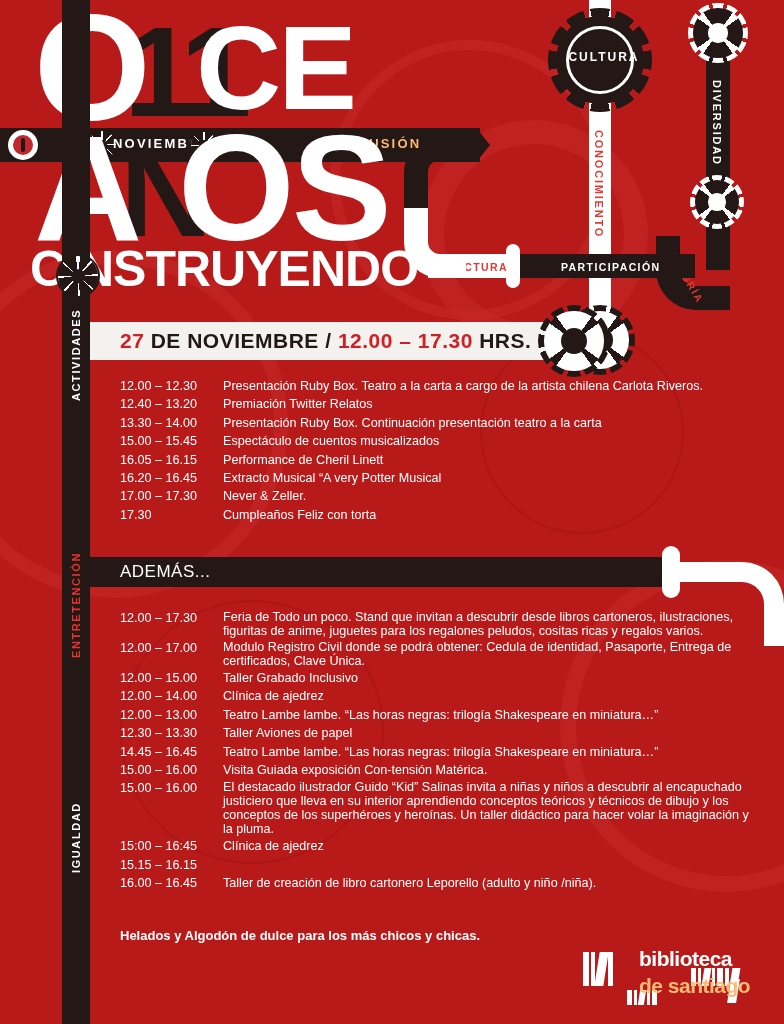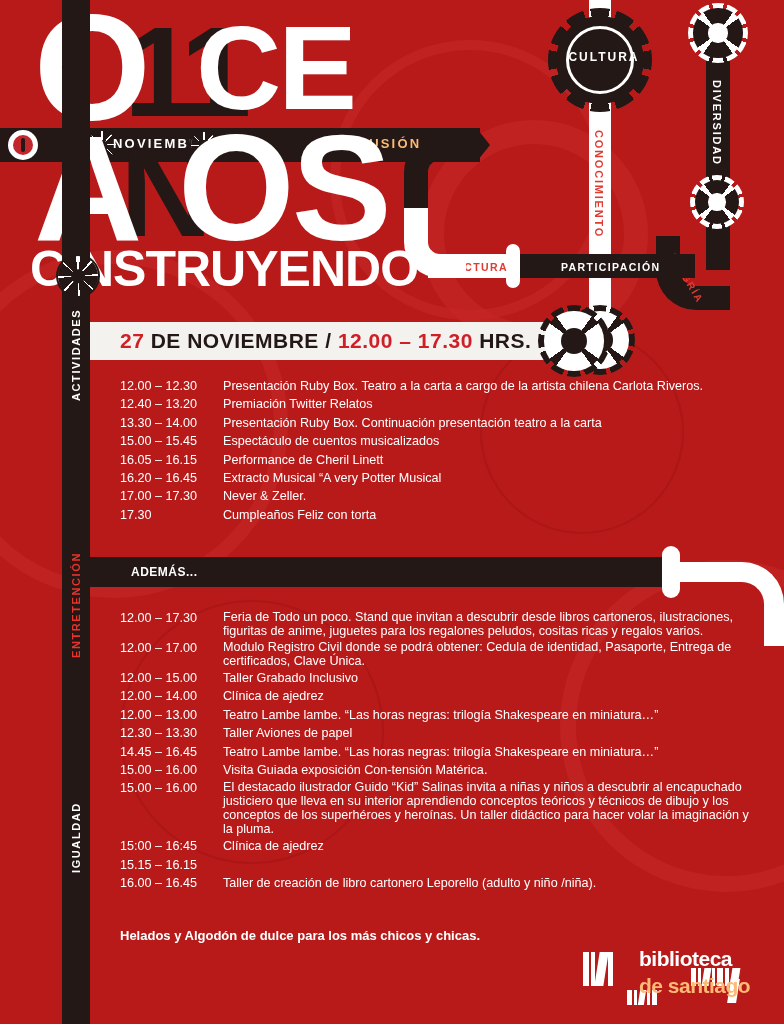--- a/index.html
+++ b/index.html
@@ -186,21 +186,21 @@
   .row{display:flex;margin-bottom:2px;font-size:12.6px;line-height:16.4px;}
   .row .t{width:103px;flex:none;white-space:nowrap;}
   .row .d{flex:1;}
   .row.tall .d{line-height:14px;}
 
   
   .ademas-bar{
     position:absolute;left:90px;top:557px;width:580px;height:30px;background:#231815;
     display:flex;align-items:center;
   }
-  .ademas-bar span{margin-left:41px;color:#fff;font-size:12px;font-weight:bold;letter-spacing:.5px;}
+  .ademas-bar span{margin-left:30px;color:#fff;font-size:17px;font-weight:normal;letter-spacing:.5px;}
 
   .ademas-pipe-v{position:absolute;left:662px;top:546px;width:18px;height:52px;background:#fff;border-radius:9px;}
   .ademas-pipe-h{position:absolute;left:662px;top:562px;width:72px;height:20px;background:#fff;}
   .ademas-elbow{
     position:absolute;left:700px;top:562px;width:84px;height:84px;
     border-top:20px solid #fff;border-right:20px solid #fff;
     border-top-right-radius:42px;
     box-sizing:border-box;
   }
 

